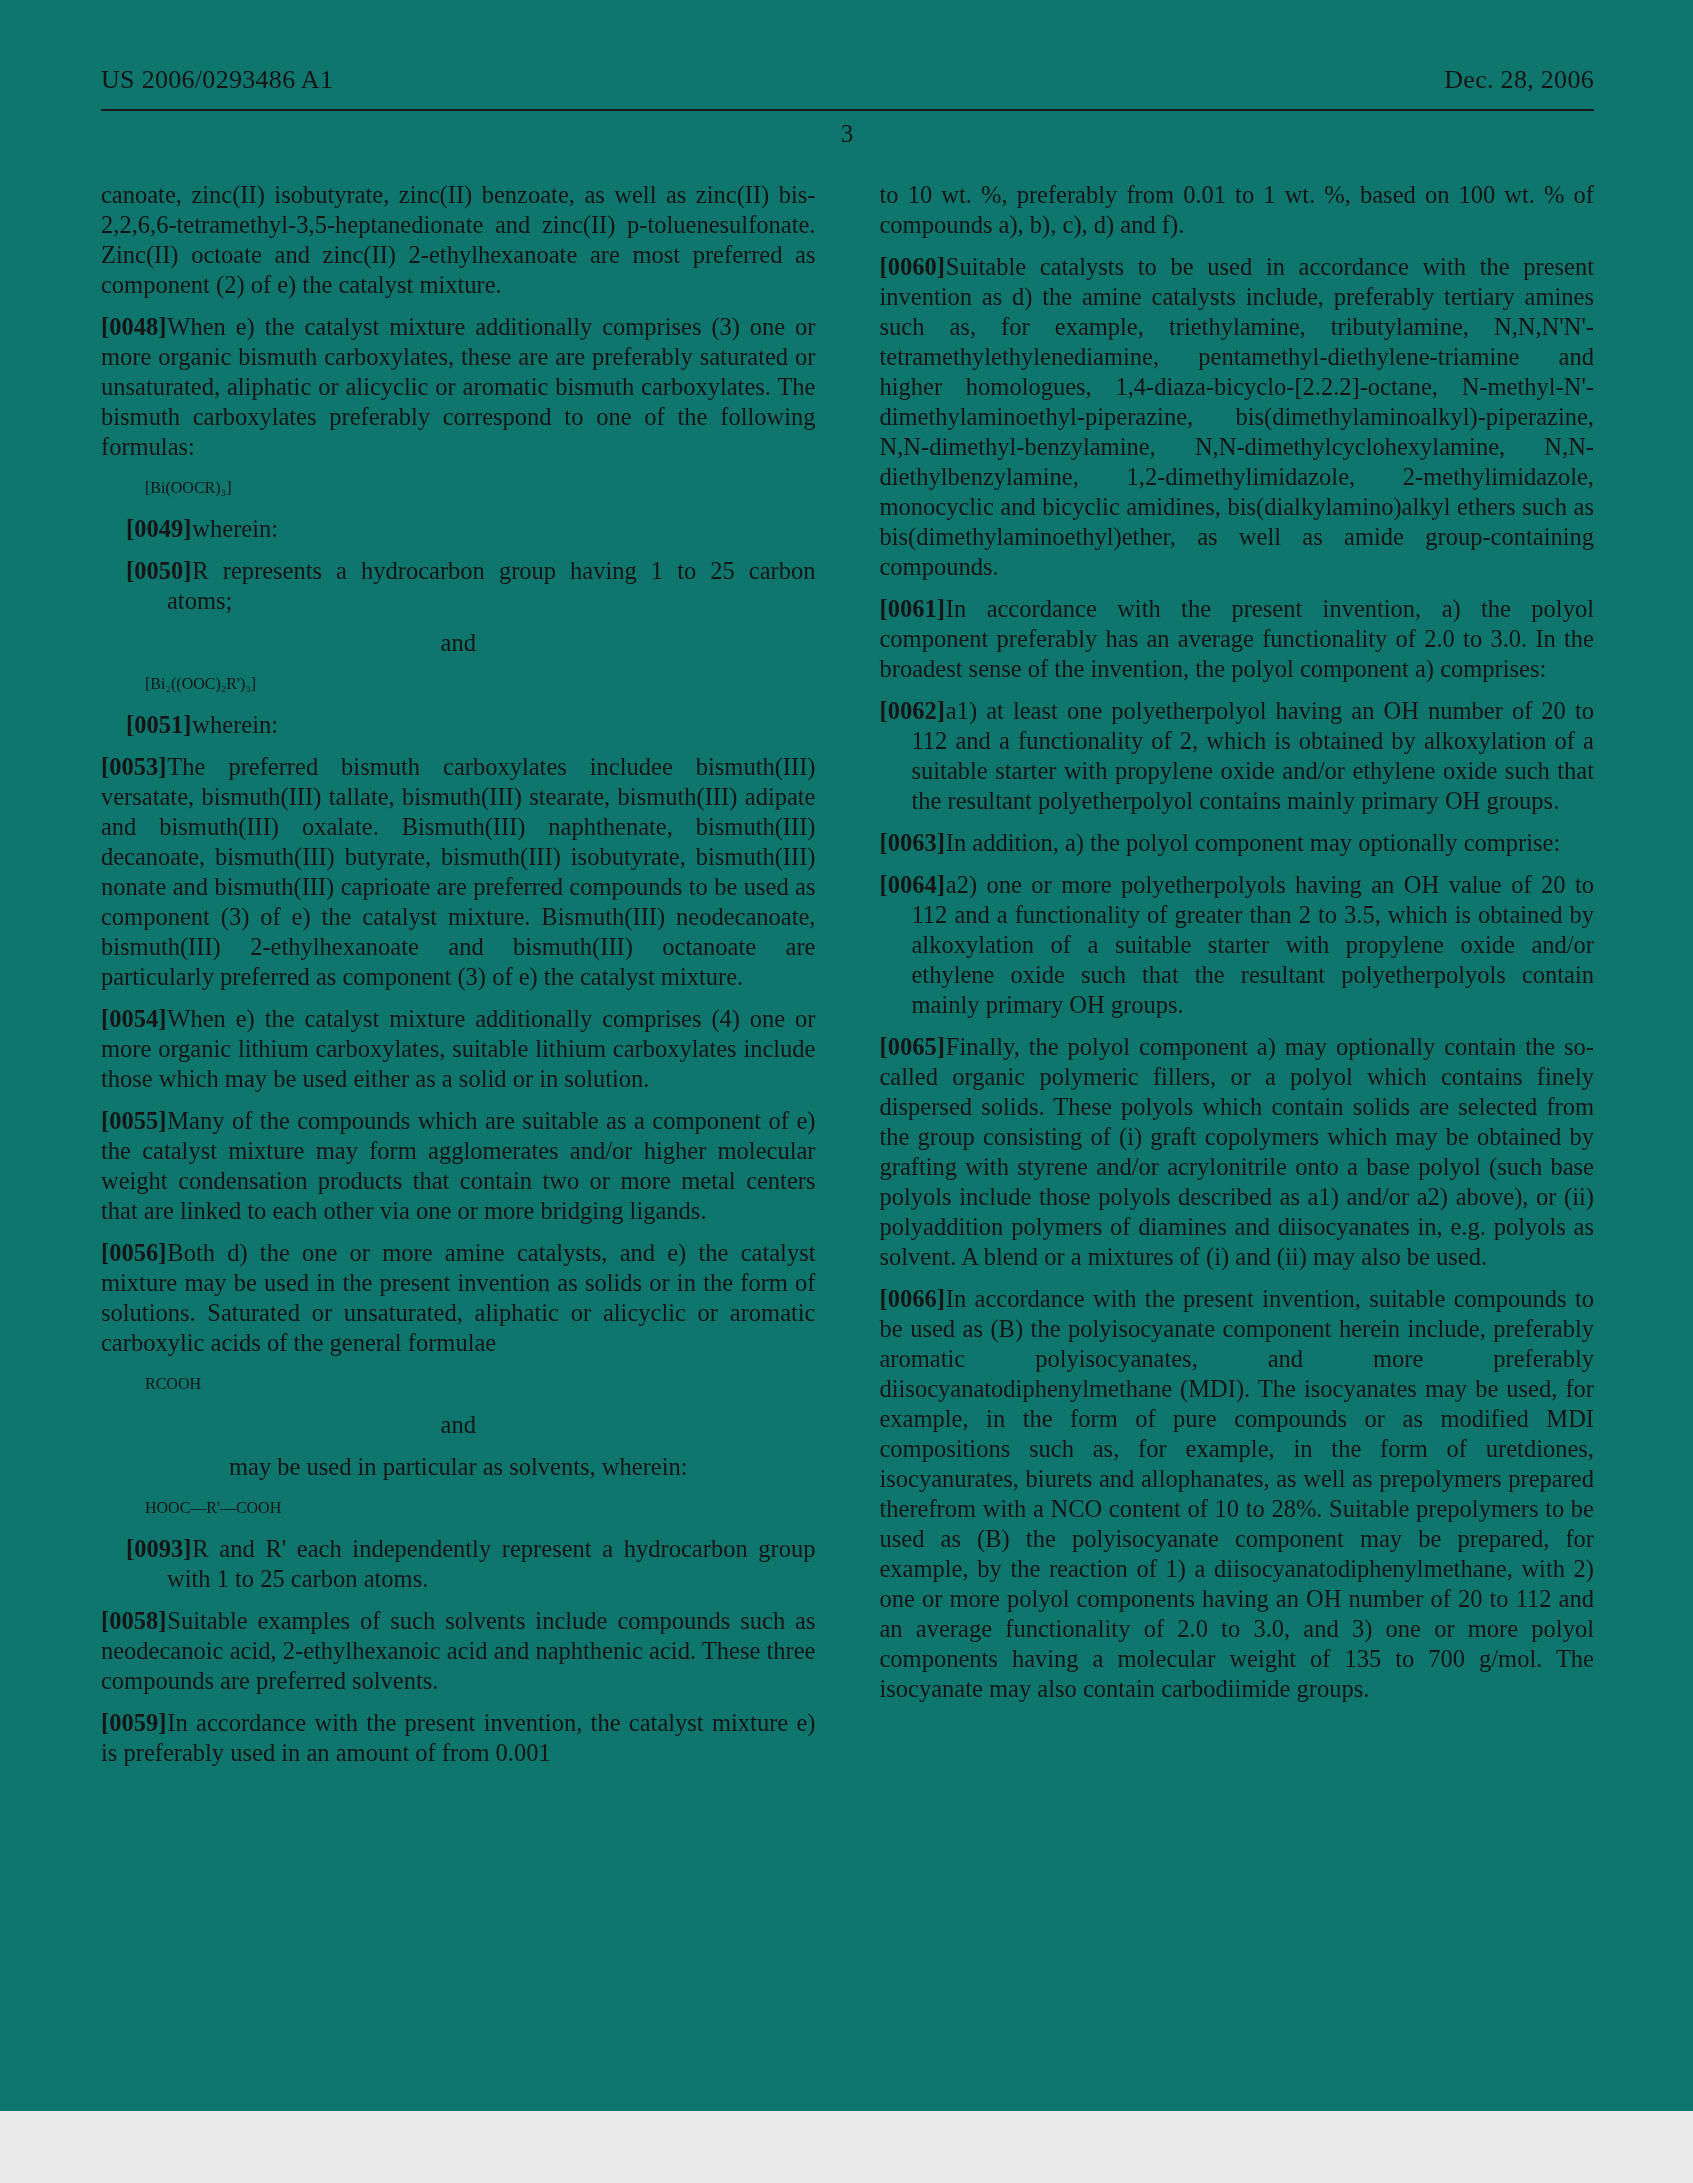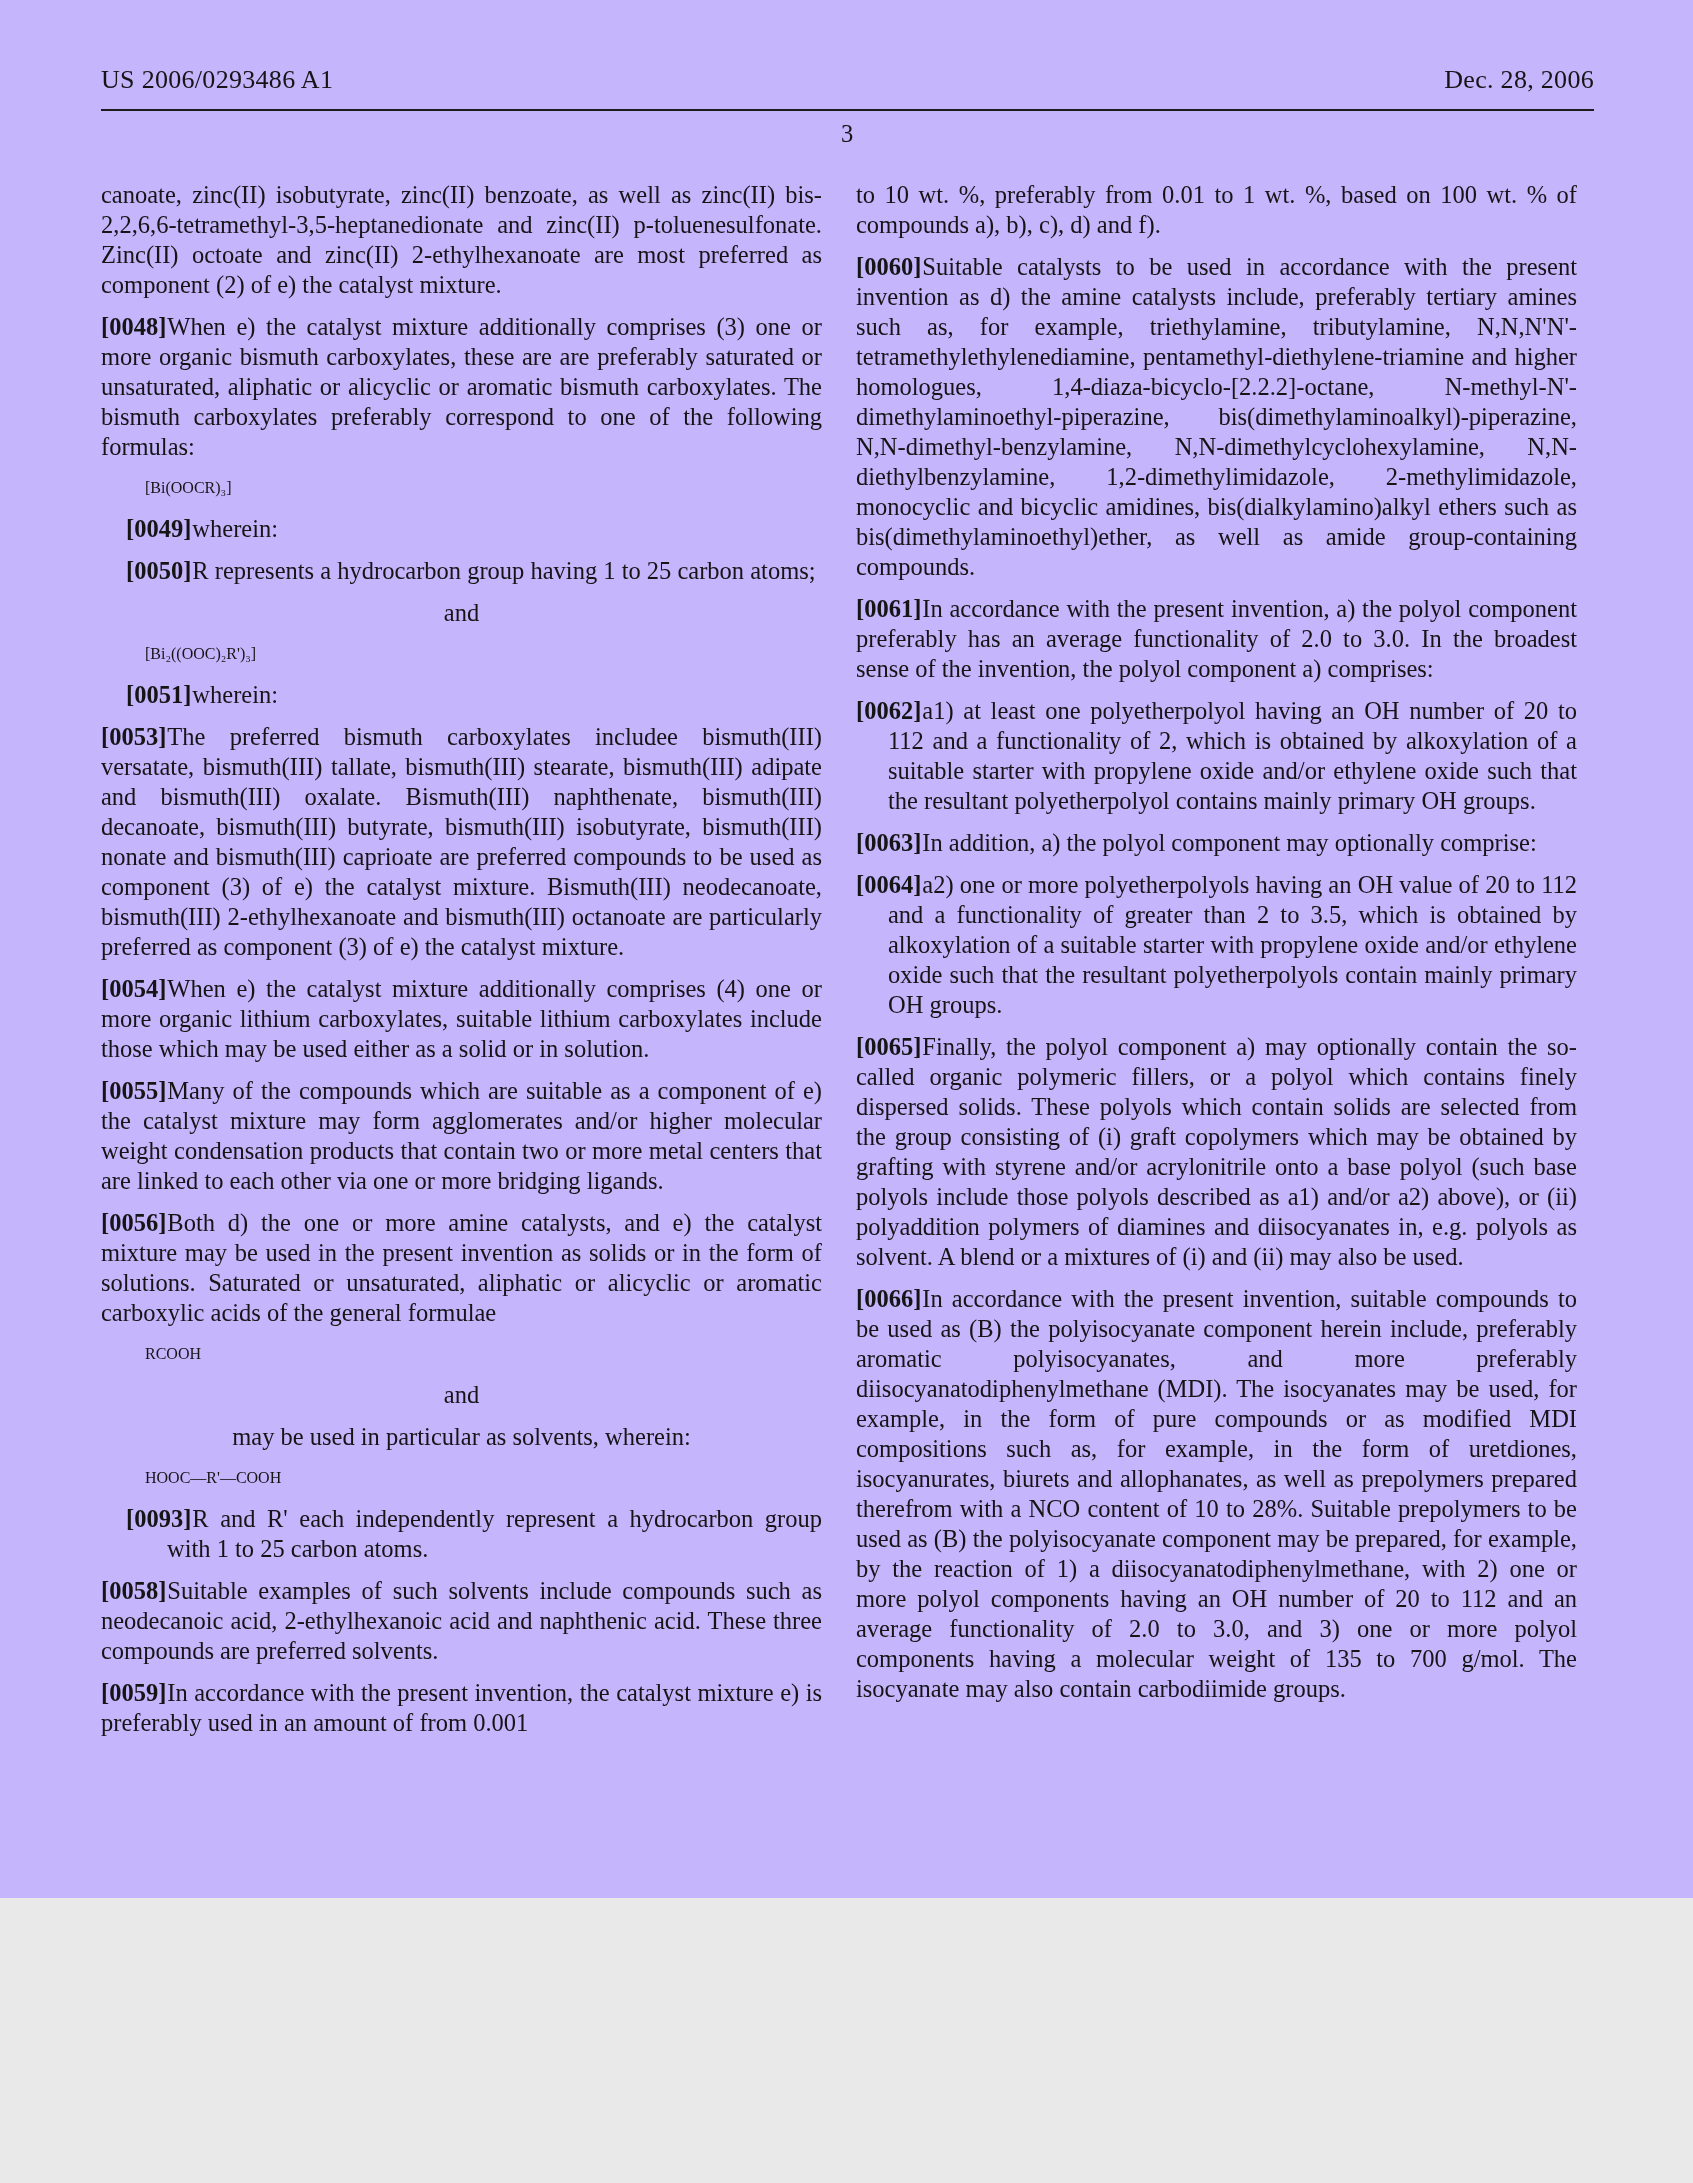--- a/index.html
+++ b/index.html
@@ -4,40 +4,40 @@
 <style>
   html, body { margin: 0; padding: 0; }
   body {
     width: 1694px; height: 2183px;
     background: #e9e9e9;
     font-family: "Liberation Serif", "DejaVu Serif", serif;
     color: #151515;
   }
   .page {
     position: relative;
-    width: 1694px; height: 1898px;
-    background: #c4b5fd;
+    width: 1694px; height: 2111px;
+    background: #0f766e;
     overflow: hidden;
   }
   .header {
     position: absolute; top: 65px; left: 101px; width: 1493px;
     display: flex; justify-content: space-between;
     font-size: 26px; letter-spacing: 0.3px; white-space: nowrap;
   }
   .header-rule {
     position: absolute; top: 109px; left: 101px; width: 1493px;
     border-top: 2px solid #1c1c1c; height: 0;
   }
   .page-number {
     position: absolute; top: 120px; left: 0; width: 1694px;
     text-align: center; font-size: 24.5px;
   }
   .content {
     position: absolute; top: 180px; left: 101px; width: 1493px;
-    display: flex; gap: 34px;
+    display: flex; gap: 64px;
   }
   .col { width: 721px; font-size: 24.5px; line-height: 30px; }
   .blk { margin: 0 0 12px 0; }
   .blk:last-child { margin-bottom: 0; }
   .b-para, .b-hang, .b-sub2 { text-align: justify; }
   .b-hang { padding-left: 32px; text-indent: -32px; }
   .b-sub1 { padding-left: 25px; }
   .b-sub2 { padding-left: 66px; text-indent: -41px; }
   .b-plain { padding-left: 0; text-align: center; }
   .b-formula { padding-left: 44px; font-size: 16px; line-height: 28px; }

